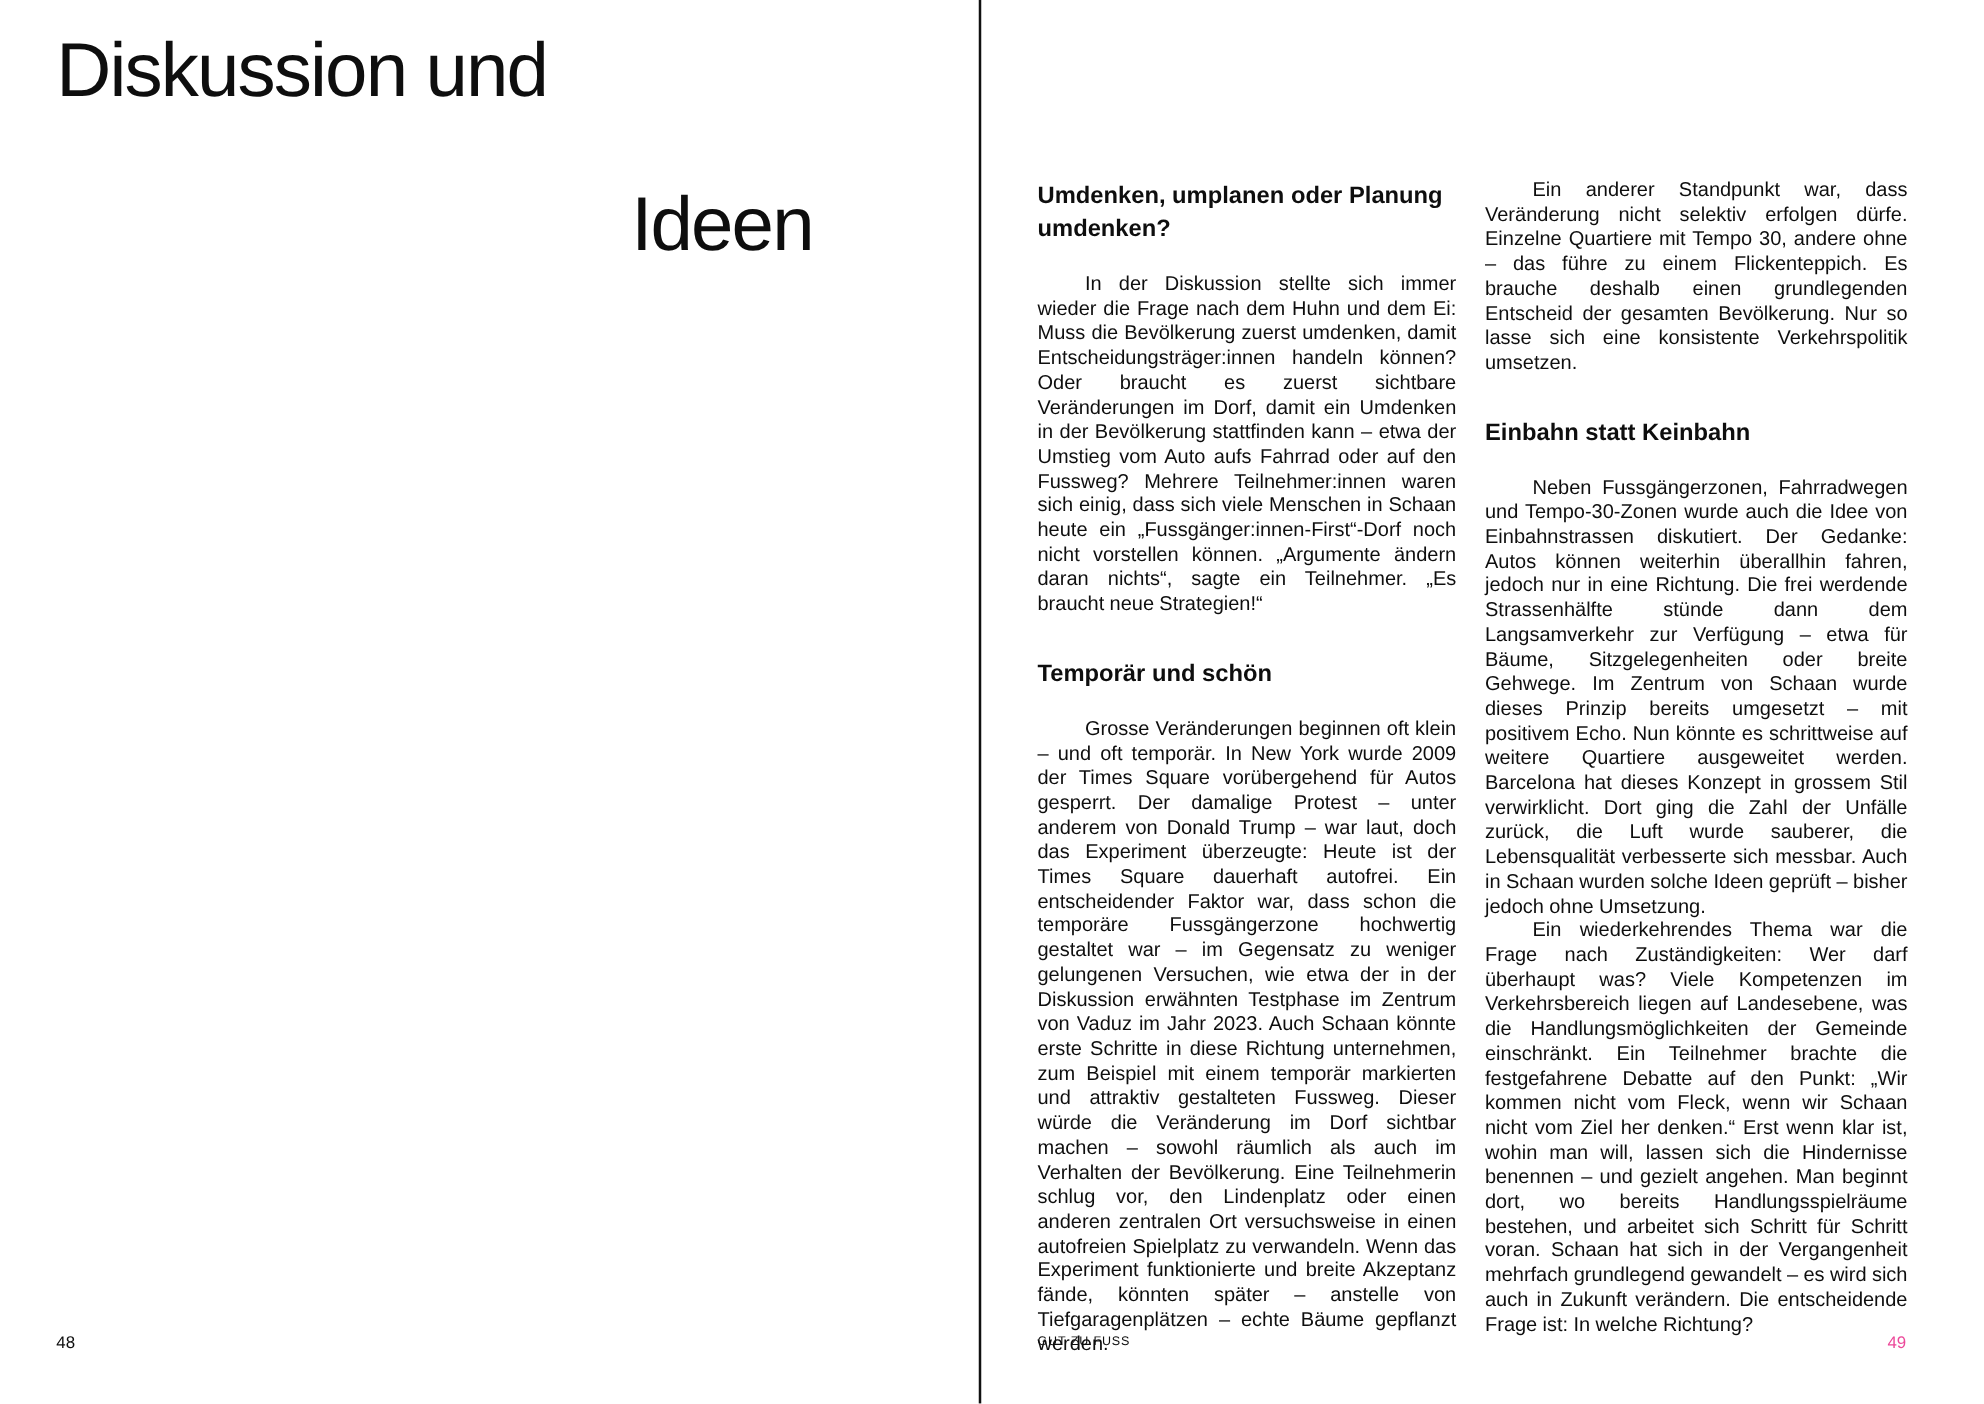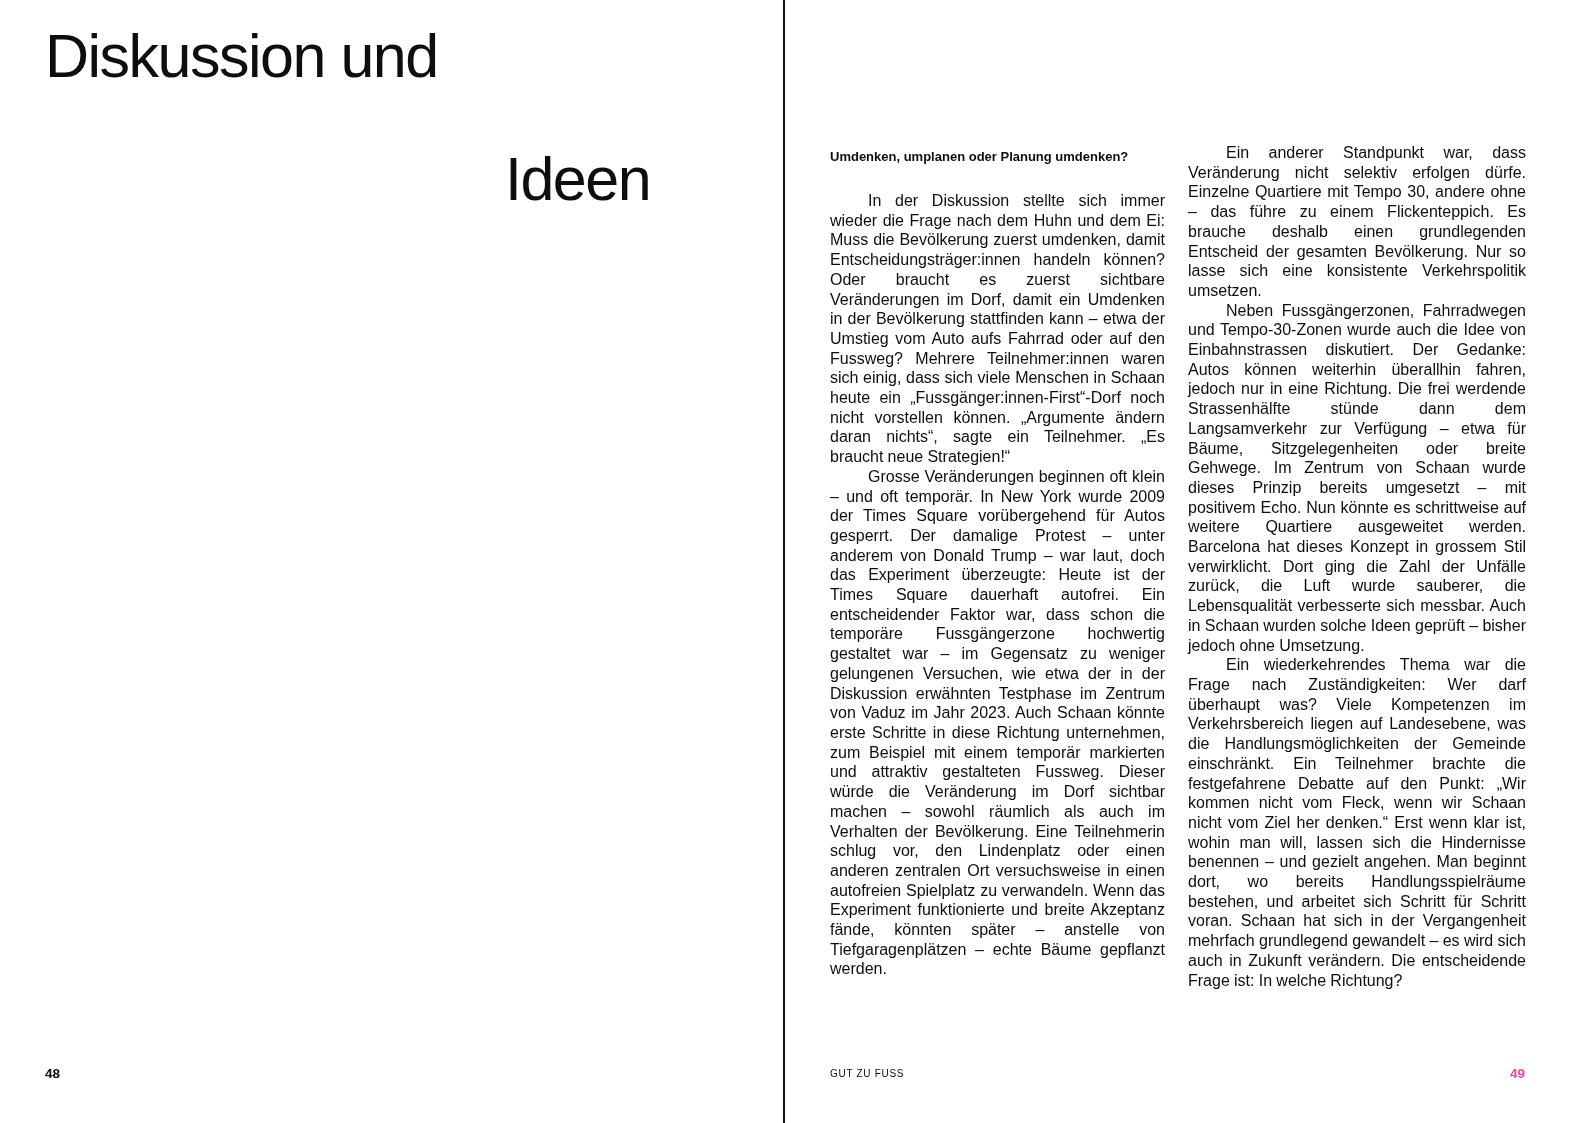--- a/index.html
+++ b/index.html
@@ -32,33 +32,33 @@
     letter-spacing: -1.5px;
     line-height: 1.05;
     color: #0e0e0e;
     white-space: nowrap;
   }
   .title-line1 { left: 45px; top: 24px; }
   .title-line2 { left: 505px; top: 147px; }
   .page-num {
     position: absolute;
     font-size: 13.5px;
-    font-weight: 700;
+    font-weight: 400;
     color: #0e0e0e;
   }
   .page-num-left { left: 45px; top: 1066px; }
   
   .col {
     position: absolute;
     top: 143px;
   }
   .col-1 { left: 830px; width: 335px; }
   .col-2 { left: 1188px; width: 338px; }
   .col h2 {
-    font-size: 13px;
+    font-size: 19px;
     line-height: 27px;
     font-weight: 600;
     letter-spacing: 0;
     color: #0e0e0e;
     margin: 32px 0 21px 0;
   }
   .col h2:first-child { margin-top: 0; }
   .col p {
     font-size: 16px;
     line-height: 19.7px;
@@ -99,26 +99,28 @@
   </section>
 
   <div class="divider"></div>
 
   <section class="page-right">
 
     <div class="col col-1">
       <h2>Umdenken, umplanen oder Planung umdenken?</h2>
       <p>In der Diskussion stellte sich immer wieder die Frage nach dem Huhn und dem Ei: Muss die Bevölkerung zuerst umdenken, damit Entscheidungsträger:innen handeln können? Oder braucht es zuerst sichtbare Veränderungen im Dorf, damit ein Umdenken in der Bevölkerung stattfinden kann – etwa der Umstieg vom Auto aufs Fahrrad oder auf den Fussweg? Mehrere Teilnehmer:innen waren sich einig, dass sich viele Menschen in Schaan heute ein „Fussgänger:innen-First“-Dorf noch nicht vorstellen können. „Argumente ändern daran nichts“, sagte ein Teilnehmer. „Es braucht neue Strategien!“</p>
 
+      <h2>Temporär und schön</h2>
       <p>Grosse Veränderungen beginnen oft klein – und oft temporär. In New York wurde 2009 der Times Square vorübergehend für Autos gesperrt. Der damalige Protest – unter anderem von Donald Trump – war laut, doch das Experiment überzeugte: Heute ist der Times Square dauerhaft autofrei. Ein entscheidender Faktor war, dass schon die temporäre Fussgängerzone hochwertig gestaltet war – im Gegensatz zu weniger gelungenen Versuchen, wie etwa der in der Diskussion erwähnten Testphase im Zentrum von Vaduz im Jahr 2023. Auch Schaan könnte erste Schritte in diese Richtung unternehmen, zum Beispiel mit einem temporär markierten und attraktiv gestalteten Fussweg. Dieser würde die Veränderung im Dorf sichtbar machen – sowohl räumlich als auch im Verhalten der Bevölkerung. Eine Teilnehmerin schlug vor, den Lindenplatz oder einen anderen zentralen Ort versuchsweise in einen autofreien Spielplatz zu verwandeln. Wenn das Experiment funktionierte und breite Akzeptanz fände, könnten später – anstelle von Tiefgaragenplätzen – echte Bäume gepflanzt werden.</p>
     </div>
 
     <div class="col col-2">
       <p>Ein anderer Standpunkt war, dass Veränderung nicht selektiv erfolgen dürfe. Einzelne Quartiere mit Tempo 30, andere ohne – das führe zu einem Flickenteppich. Es brauche deshalb einen grundlegenden Entscheid der gesamten Bevölkerung. Nur so lasse sich eine konsistente Verkehrspolitik umsetzen.</p>
 
+      <h2>Einbahn statt Keinbahn</h2>
       <p>Neben Fussgängerzonen, Fahrradwegen und Tempo-30-Zonen wurde auch die Idee von Einbahnstrassen diskutiert. Der Gedanke: Autos können weiterhin überallhin fahren, jedoch nur in eine Richtung. Die frei werdende Strassenhälfte stünde dann dem Langsamverkehr zur Verfügung – etwa für Bäume, Sitzgelegenheiten oder breite Gehwege. Im Zentrum von Schaan wurde dieses Prinzip bereits umgesetzt – mit positivem Echo. Nun könnte es schrittweise auf weitere Quartiere ausgeweitet werden. Barcelona hat dieses Konzept in grossem Stil verwirklicht. Dort ging die Zahl der Unfälle zurück, die Luft wurde sauberer, die Lebensqualität verbesserte sich messbar. Auch in Schaan wurden solche Ideen geprüft – bisher jedoch ohne Umsetzung.</p>
 
       <p>Ein wiederkehrendes Thema war die Frage nach Zuständigkeiten: Wer darf überhaupt was? Viele Kompetenzen im Verkehrsbereich liegen auf Landesebene, was die Handlungsmöglichkeiten der Gemeinde einschränkt. Ein Teilnehmer brachte die festgefahrene Debatte auf den Punkt: „Wir kommen nicht vom Fleck, wenn wir Schaan nicht vom Ziel her denken.“ Erst wenn klar ist, wohin man will, lassen sich die Hindernisse benennen – und gezielt angehen. Man beginnt dort, wo bereits Handlungsspielräume bestehen, und arbeitet sich Schritt für Schritt voran. Schaan hat sich in der Vergangenheit mehrfach grundlegend gewandelt – es wird sich auch in Zukunft verändern. Die entscheidende Frage ist: In welche Richtung?</p>
     </div>
 
     <div class="footer-running">GUT ZU FUSS</div>
     <div class="page-num page-num-right">49</div>
   </section>
 
 </div>

